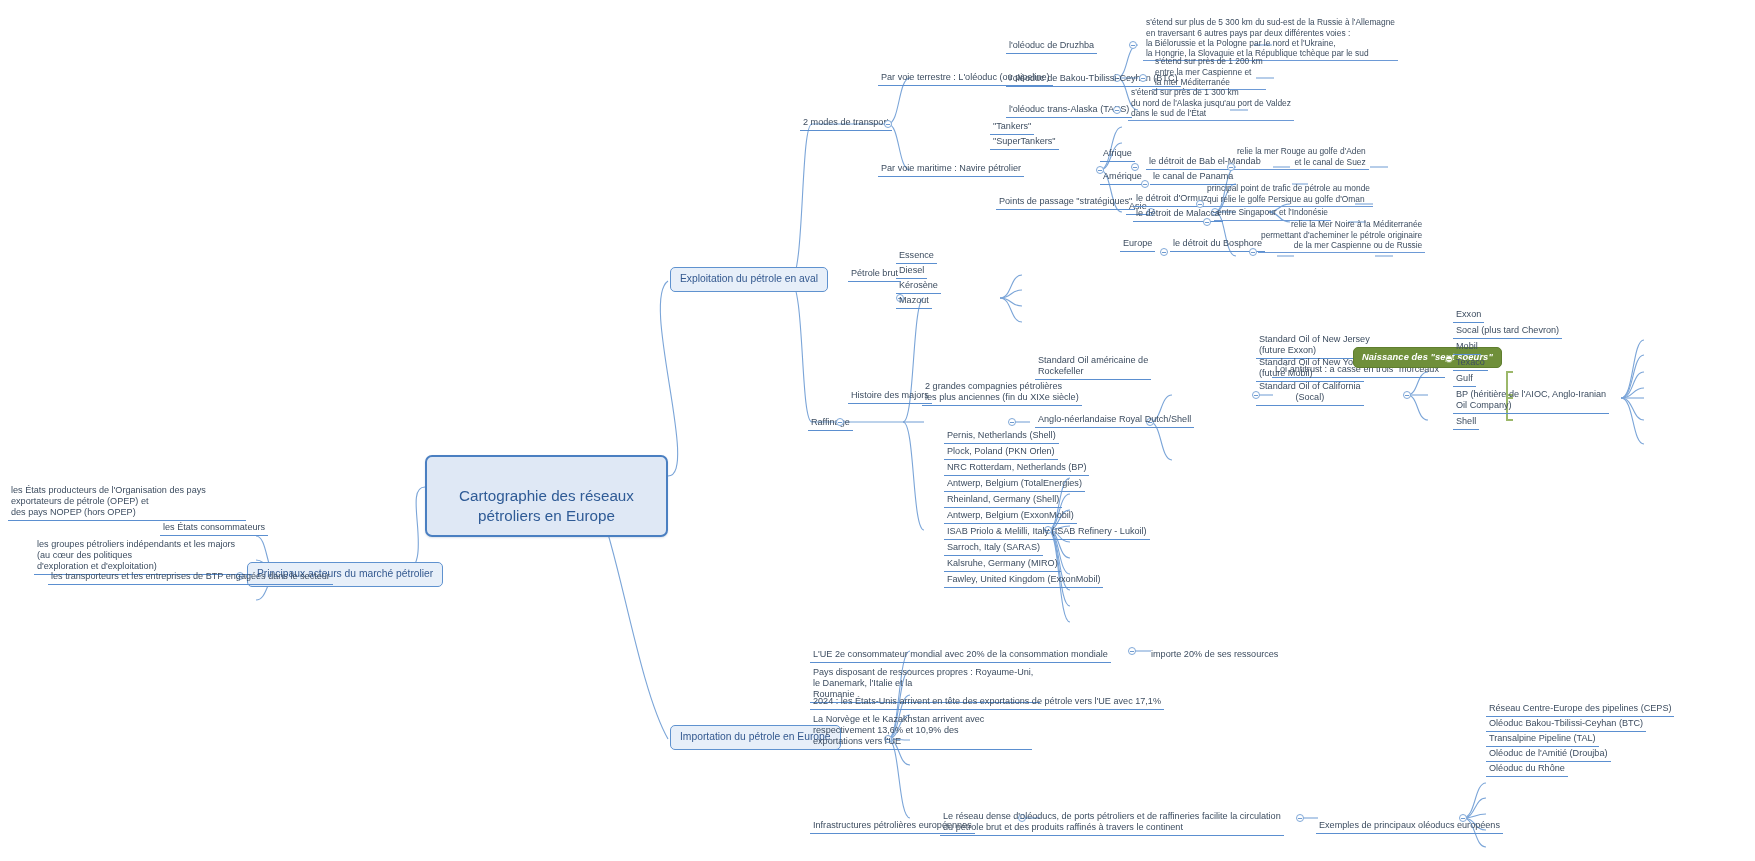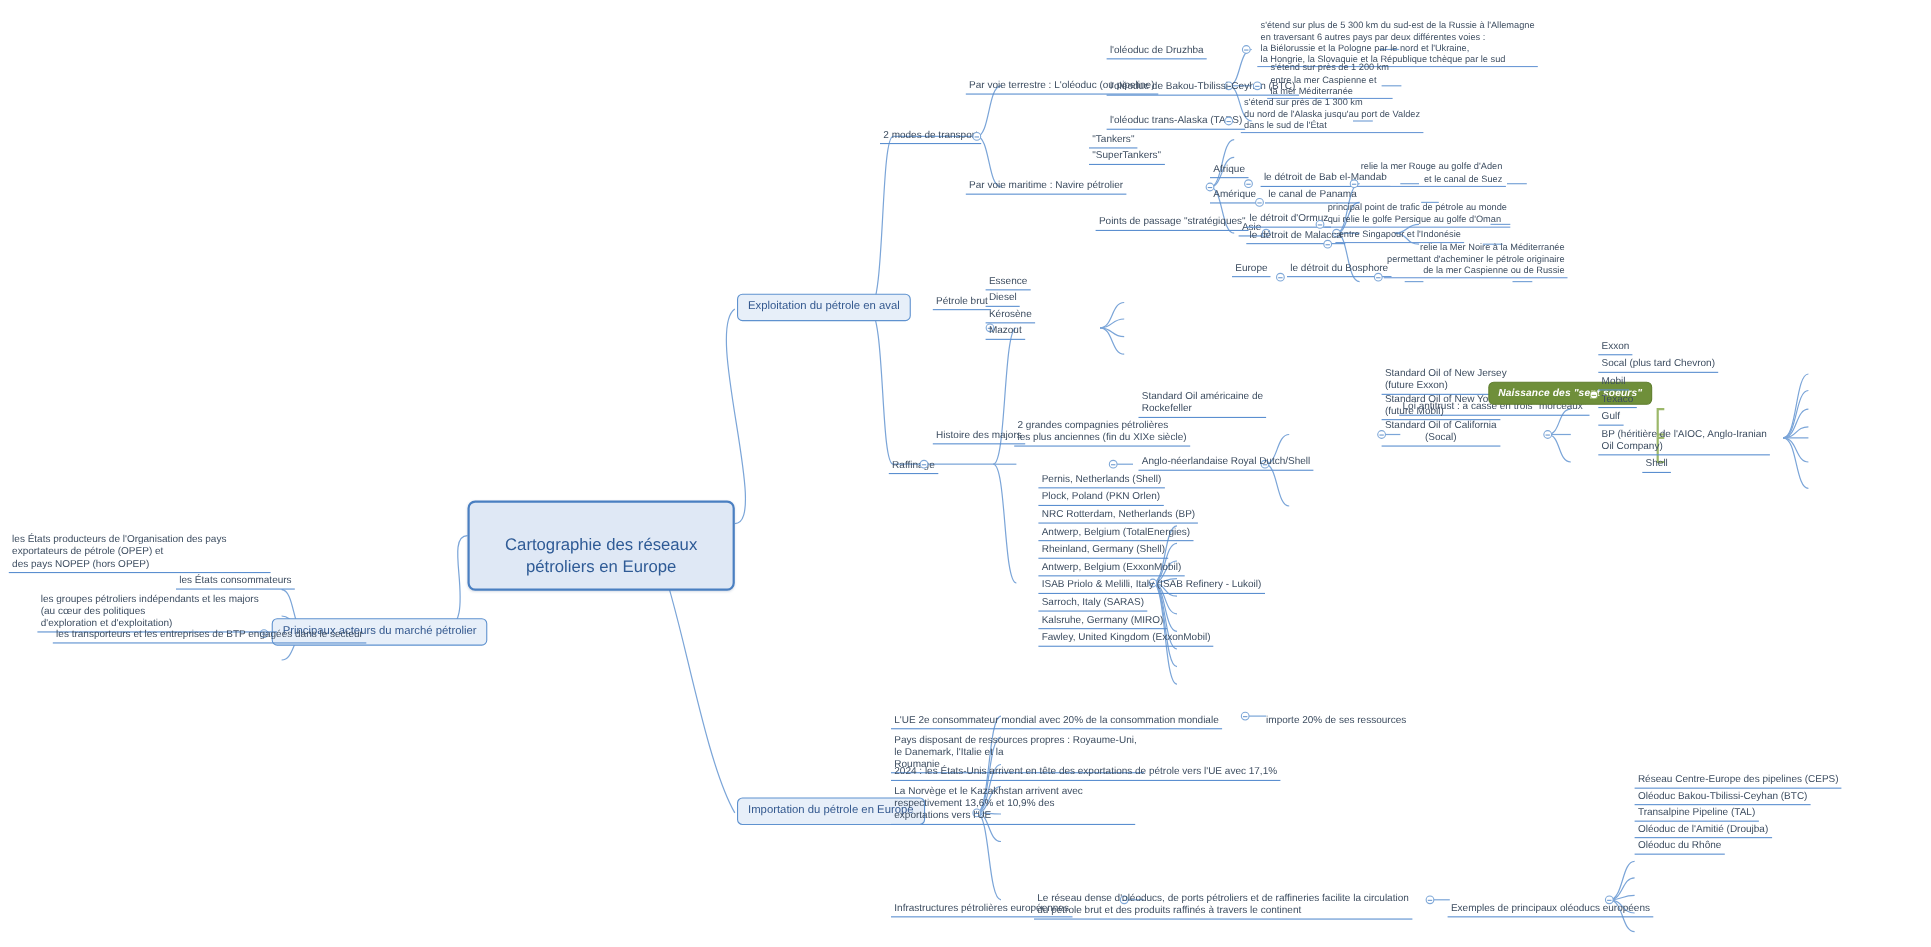--- a/index.html
+++ b/index.html
@@ -440,21 +440,21 @@
   <div class="node leaf" style="left:1453px; top:345px;">
     <span>Texaco</span>
   </div>
   <div class="node leaf" style="left:1453px; top:361px;">
     <span>Gulf</span>
   </div>
   <div class="node leaf" style="left:1453px; top:377px;">
     <span>BP (héritière de l'AIOC, Anglo-Iranian
 Oil Company)</span>
   </div>
-  <div class="node leaf" style="left:1453px; top:404px;margin-left:40px;">
+  <div class="node leaf" style="left:1453px; top:404px;">
     <span>Shell</span>
   </div>
 
   <div class="handle" style="left:1044px; top:526px;"></div>
 
   <div class="node leaf" style="left:944px; top:418px;">
     <span>Pernis, Netherlands (Shell)</span>
   </div>
   <div class="node leaf" style="left:944px; top:434px;">
     <span>Plock, Poland (PKN Orlen)</span>

